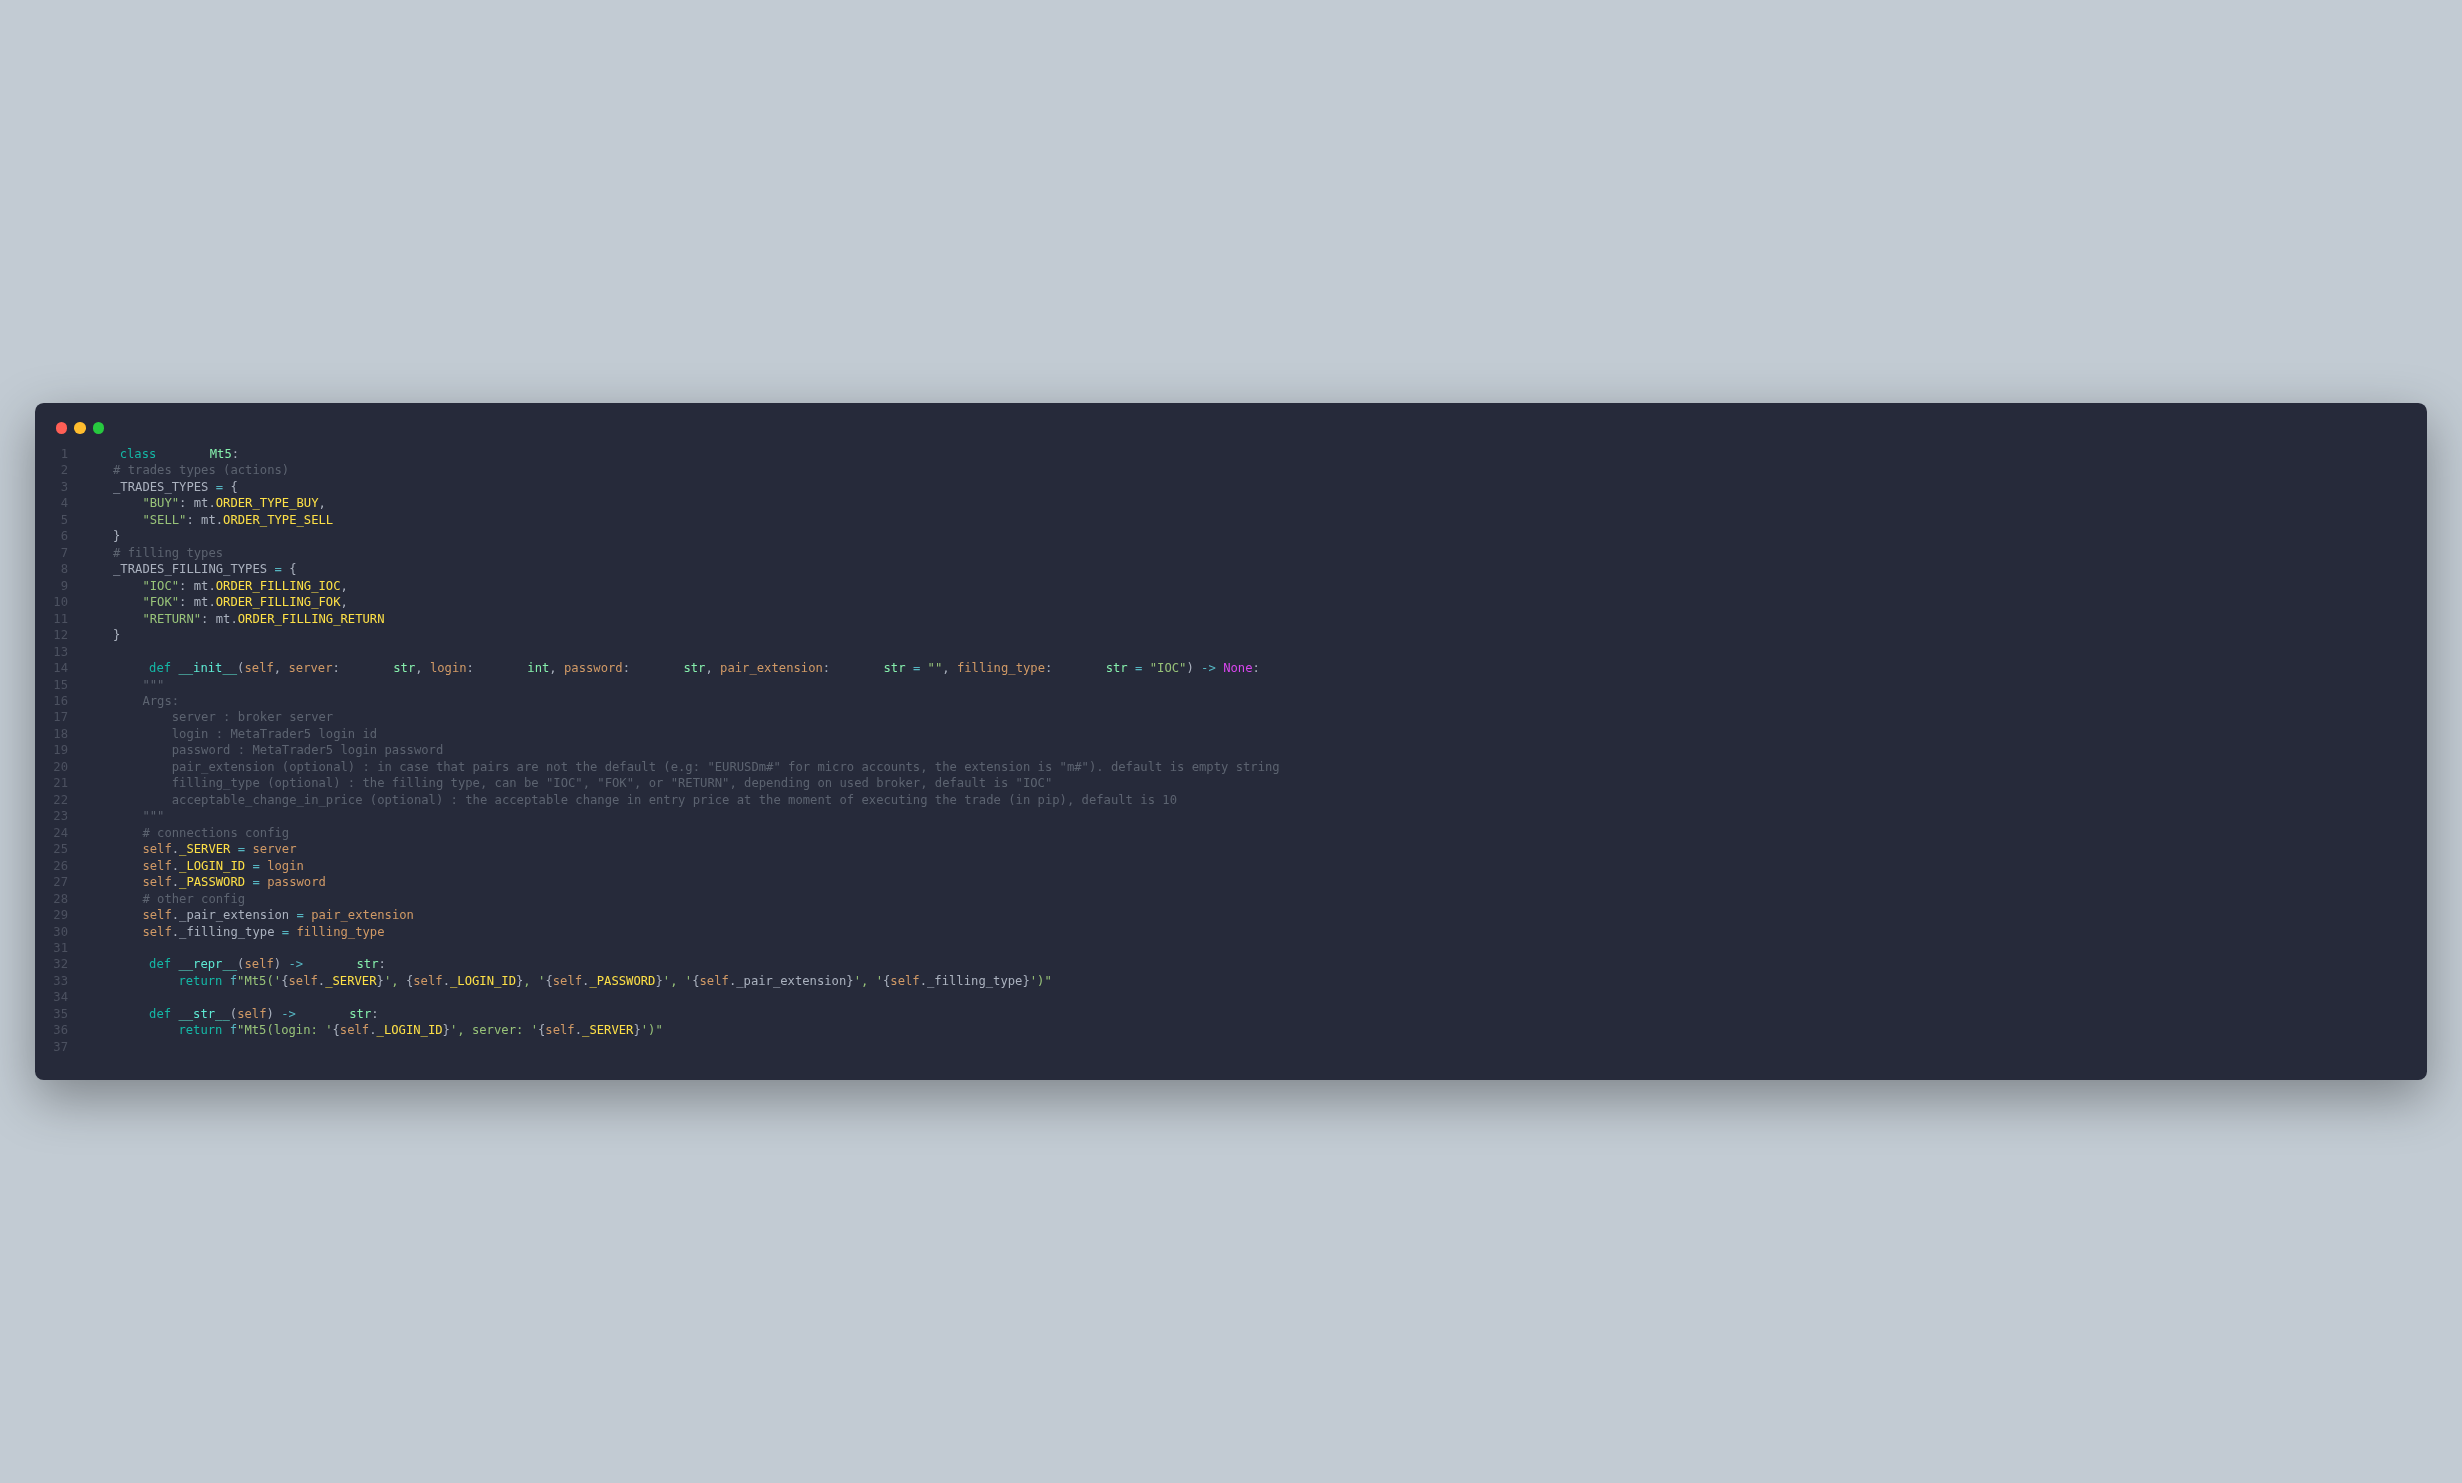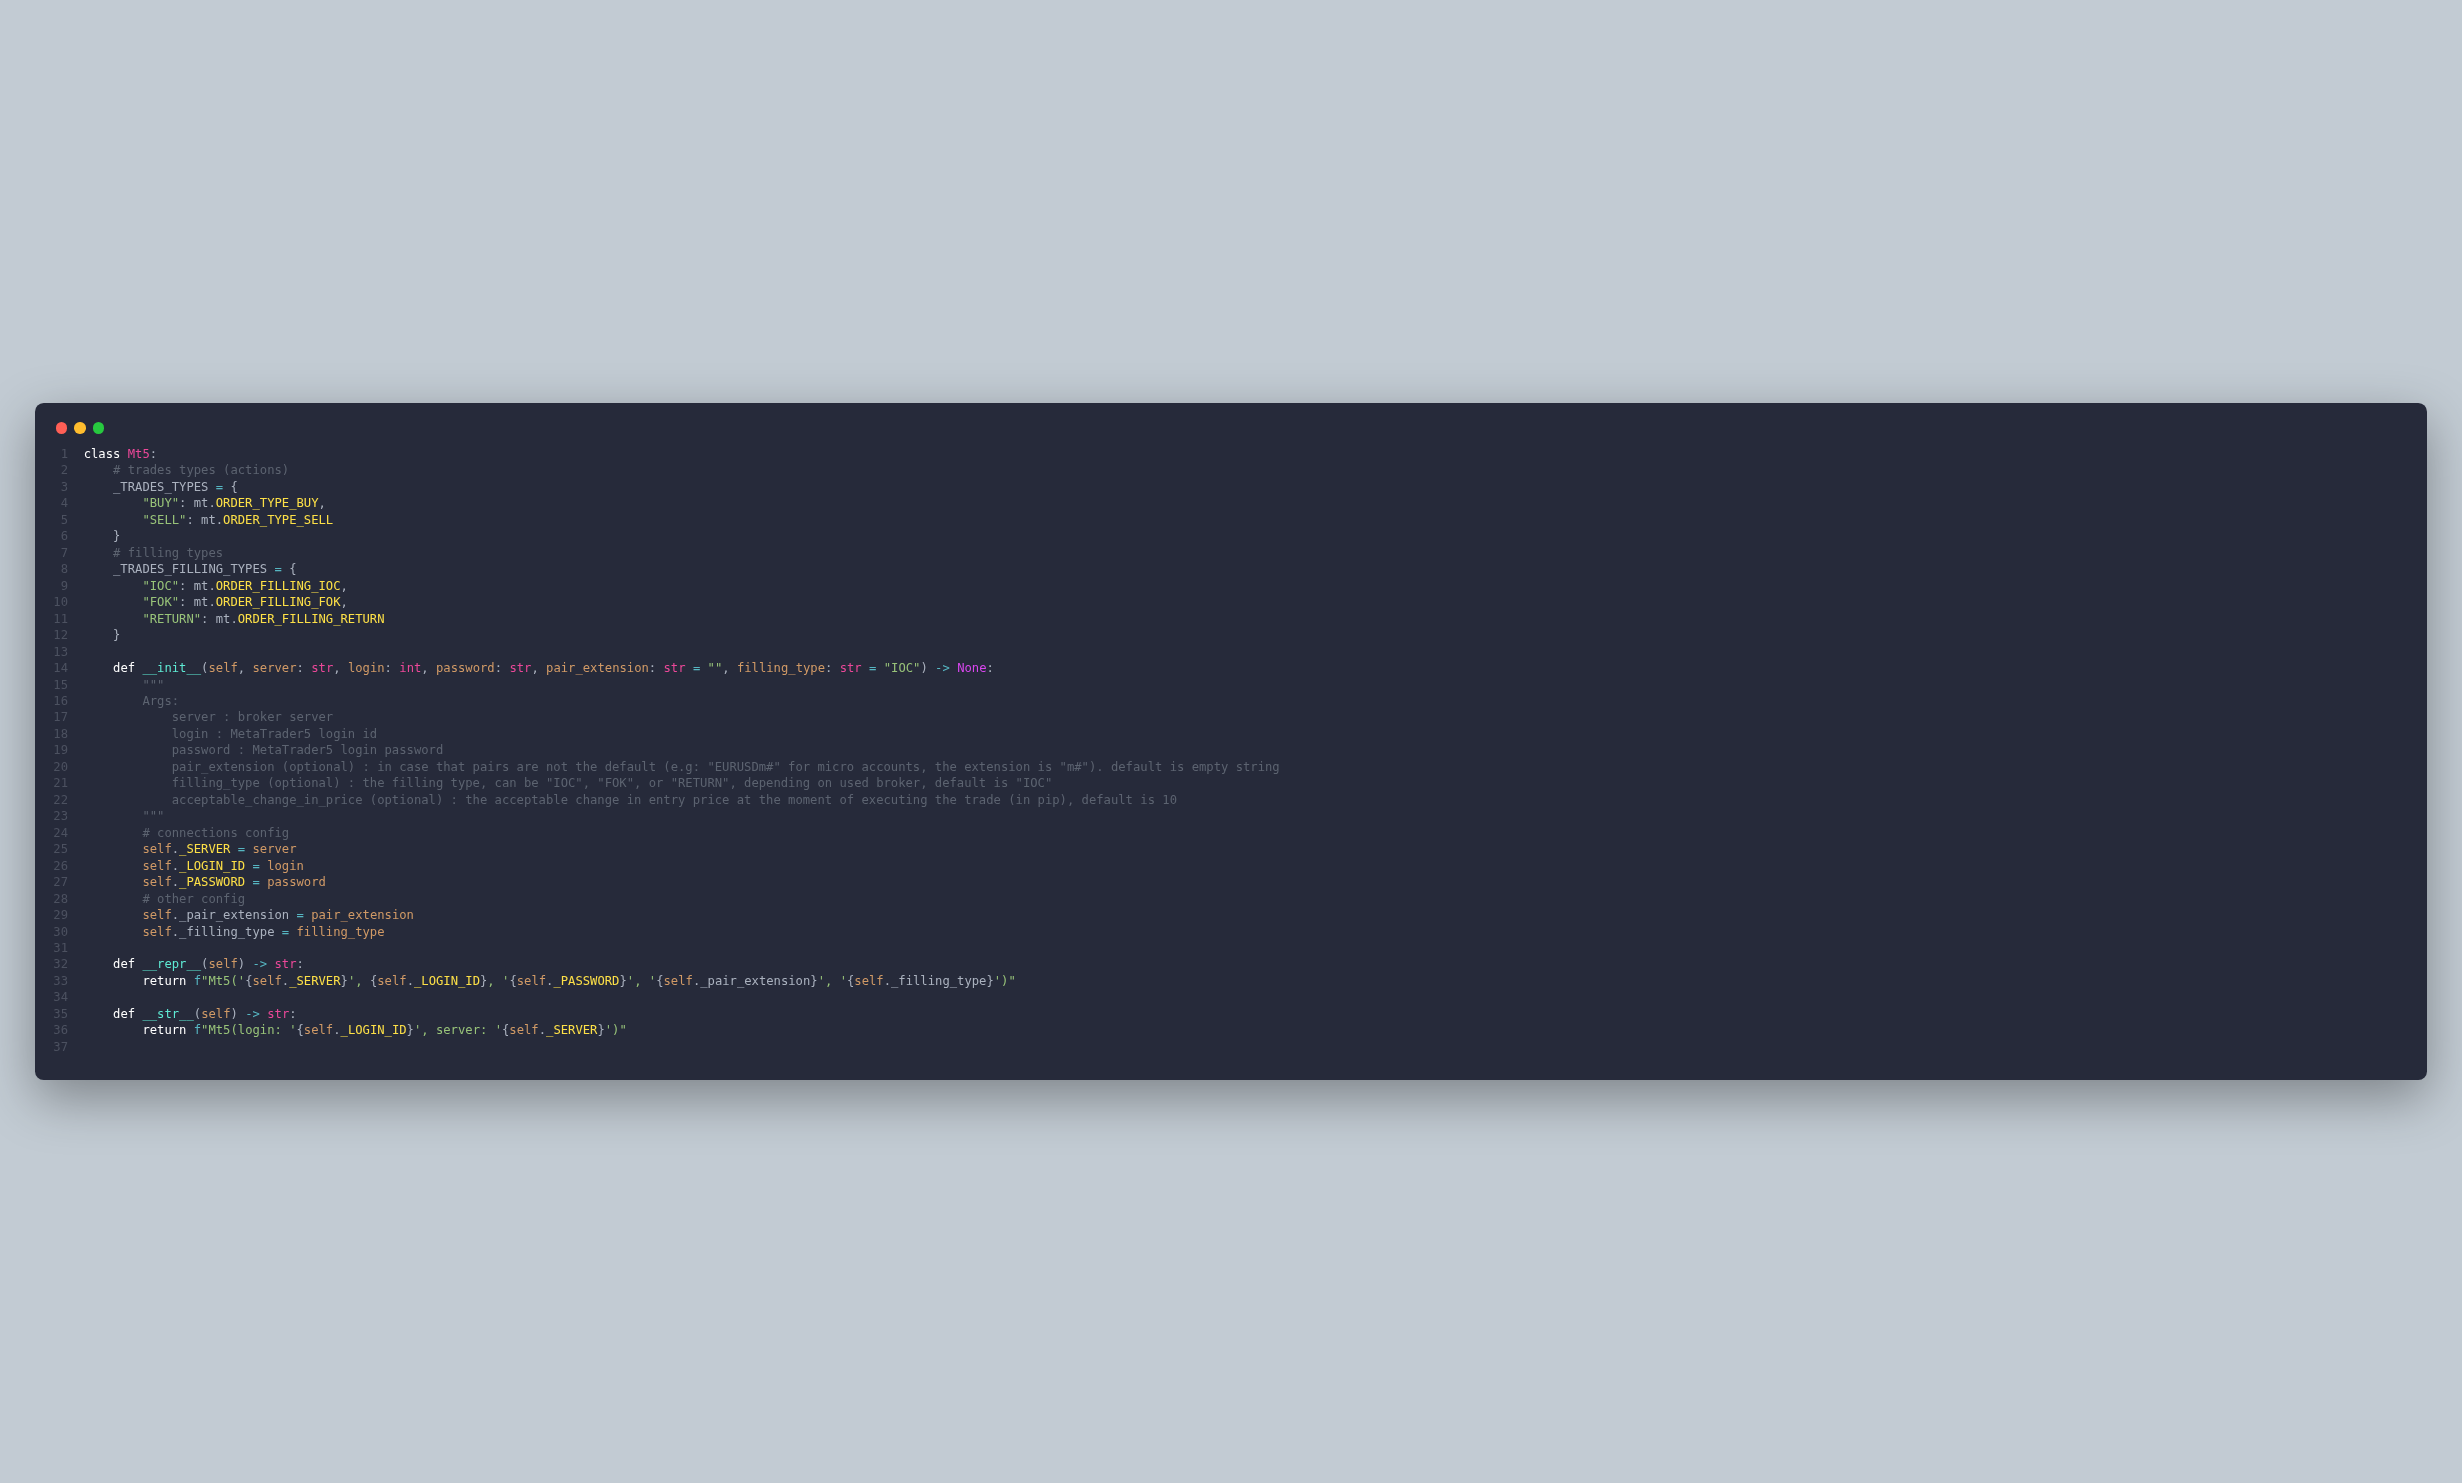--- a/index.html
+++ b/index.html
@@ -42,22 +42,22 @@
   .ln {
     color: #4c5160;
     width: 33px;
     text-align: right;
     padding-right: 15.7px;
     user-select: none;
     flex-shrink: 0;
   }
   .tx { color: #c6cbe0; }
 
-  .kw { color: #ffffff; }          
-  .cls { color: #ec4899; }         
+  .kw { color: #14b8a6; margin-left: 36px; }          
+  .cls { color: #86efac; margin-left: 46px; }         
   .fn { color: #5eead4; }          
   .prm { color: #d19a66; }  
   .str { color: #98c379; }         
   .cmt { color: #5c6370; }  
   .op { color: #56b6c2; }          
   .pun { color: #abb2bf; }
   .const { color: #d946ef; }
   .mem { color: #fde047; margin-top: 40px; }         
 </style>
 </head>

